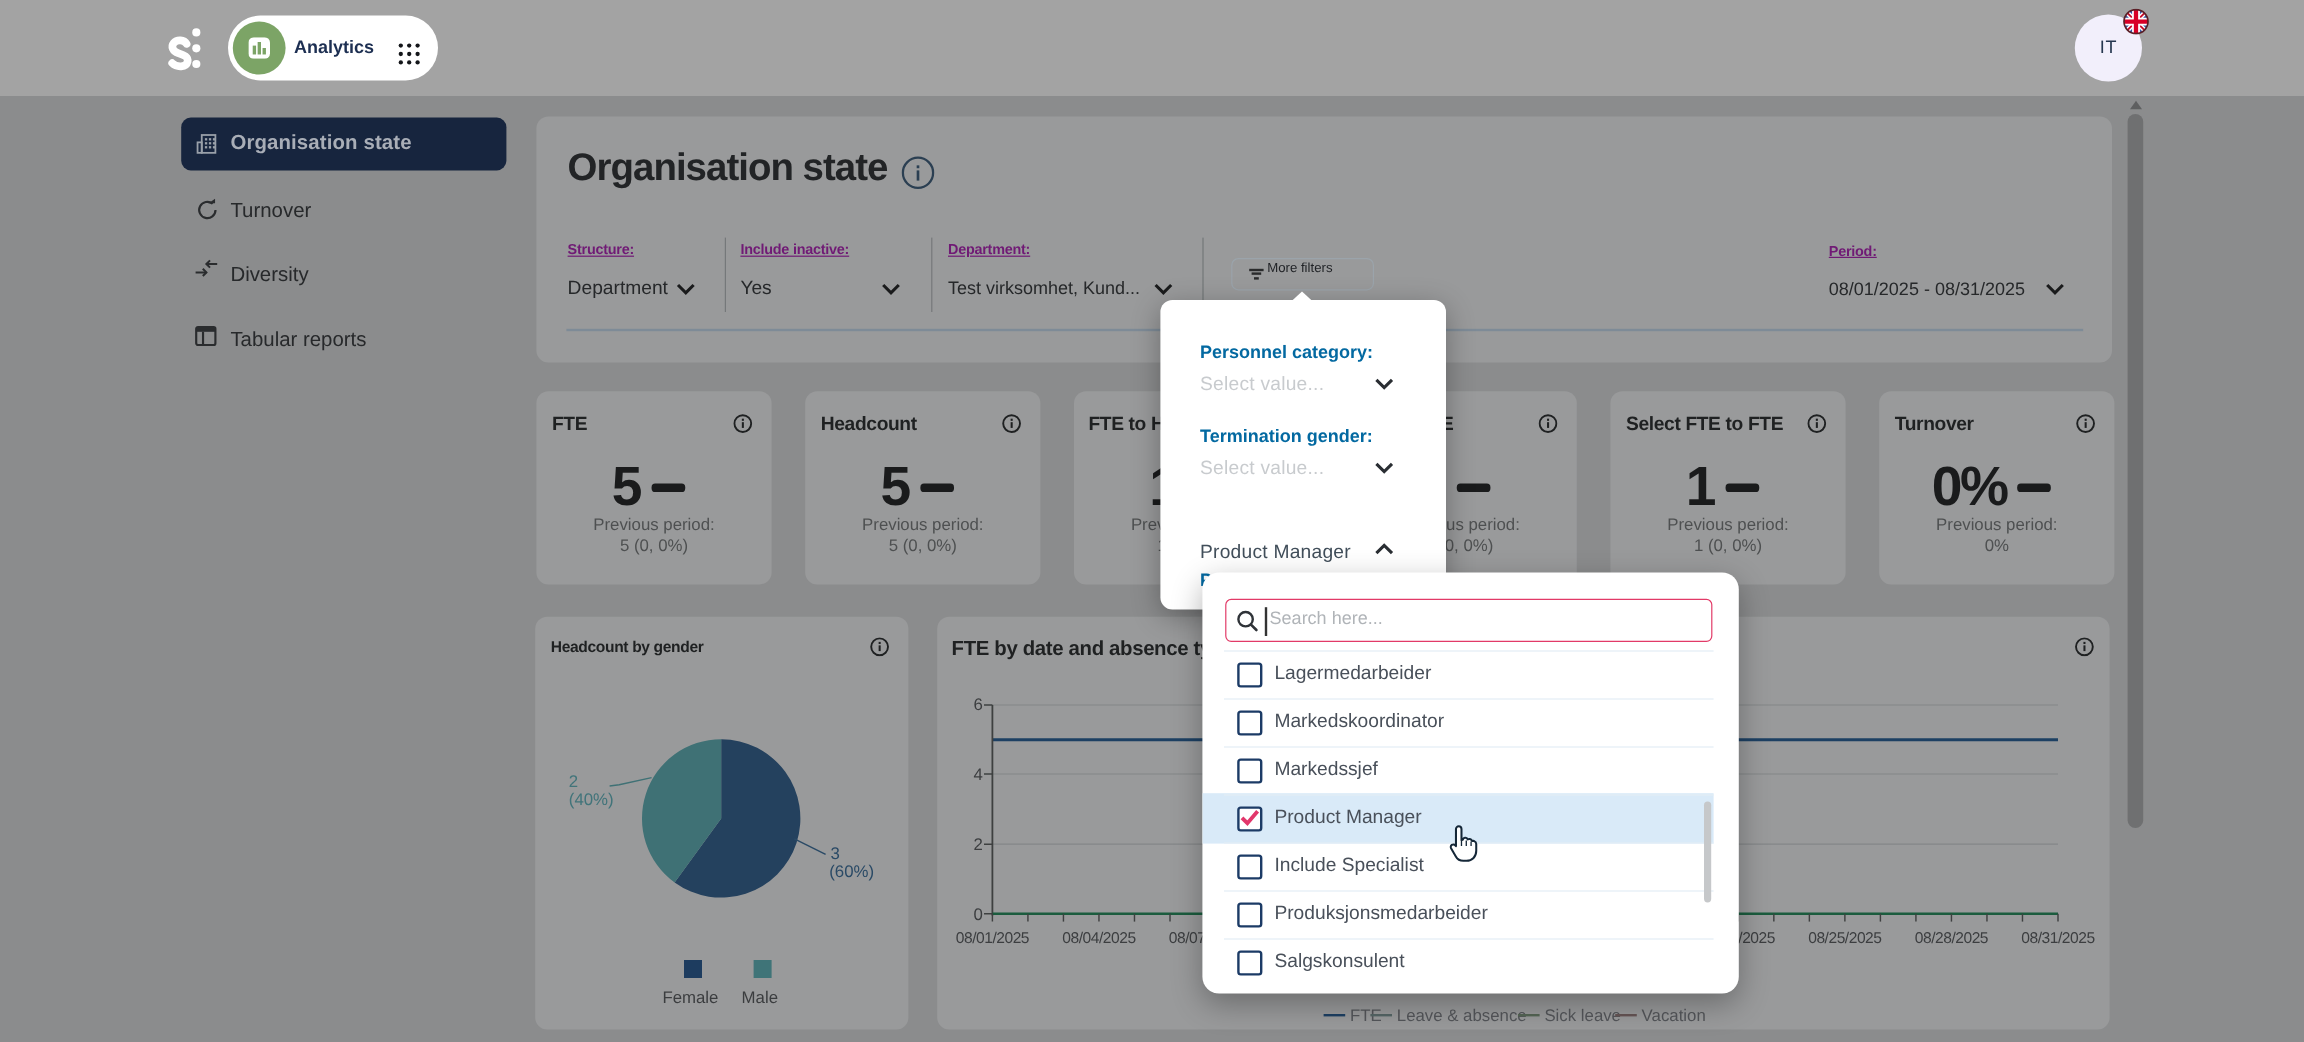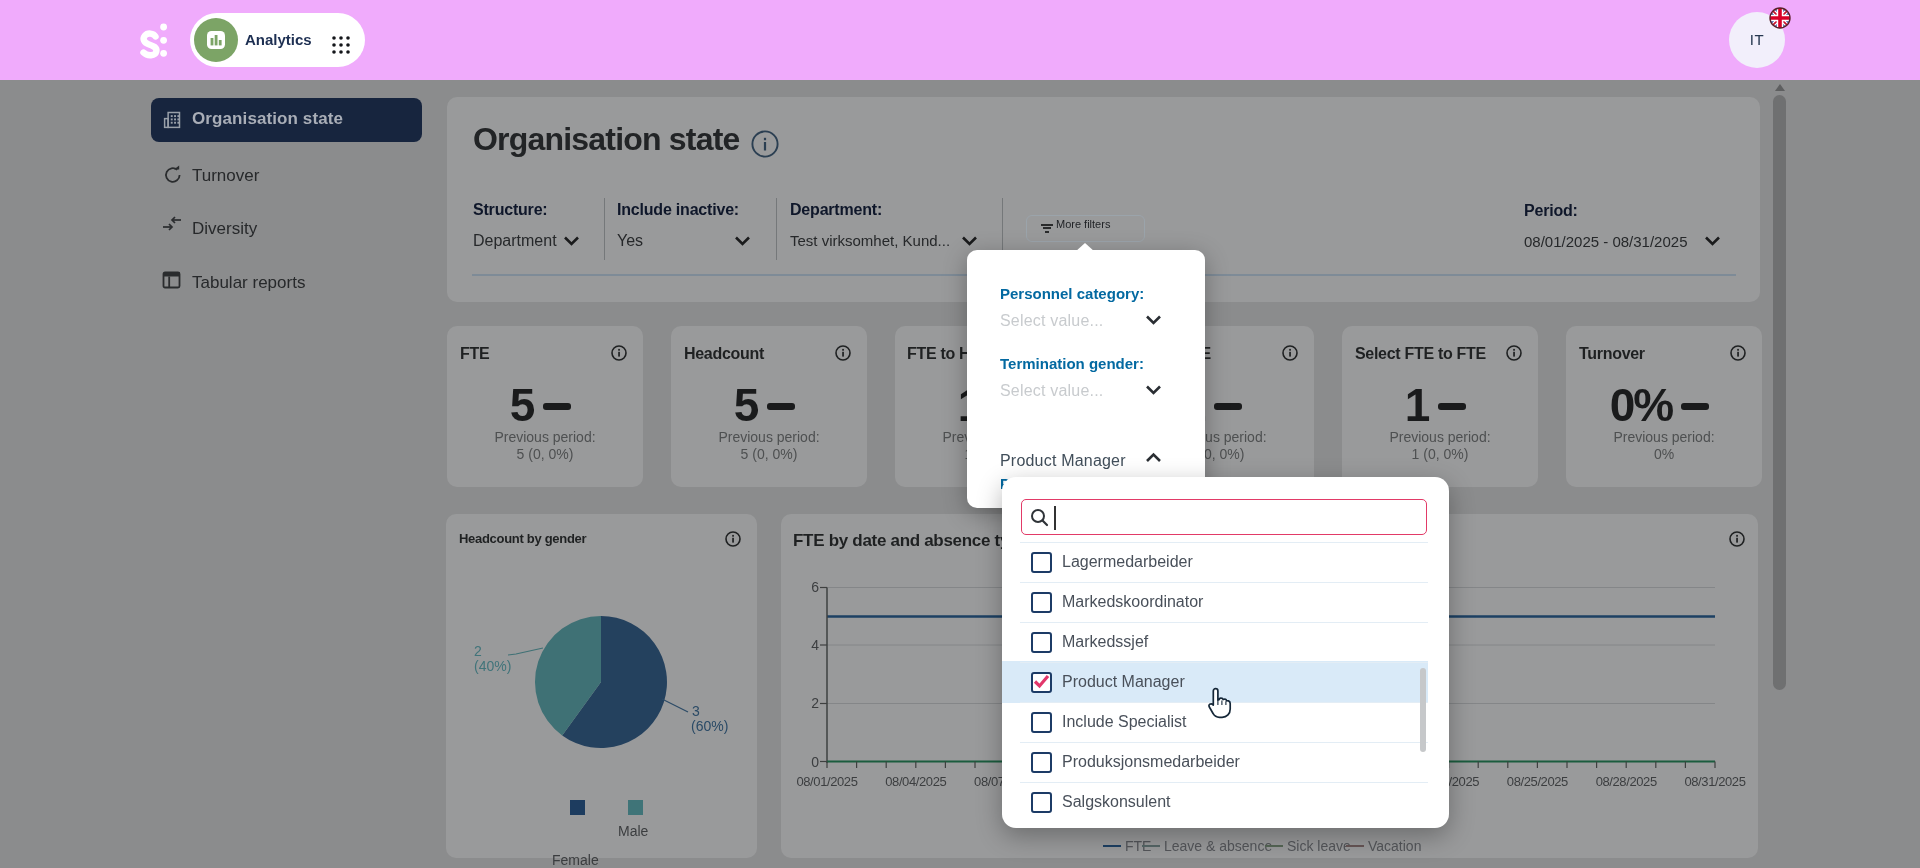--- a/index.html
+++ b/index.html
@@ -1,19 +1,19 @@
 <!DOCTYPE html>
 <html><head>
 <meta charset="utf-8">
 <style>
   html,body{margin:0;padding:0;}
   body{font-family:"Liberation Sans",sans-serif;width:1920px;height:868px;overflow:hidden;background:#8b8c8d;position:relative;}
   .abs{position:absolute;}
   
-  #header{position:absolute;left:0;top:0;width:1920px;height:80px;background:#f0abfc;z-index:50;}
+  #header{position:absolute;left:0;top:0;width:1920px;height:80px;background:#a3a3a3;z-index:50;}
   #pill{position:absolute;left:190px;top:13px;width:175px;height:54px;background:#fff;border-radius:27px;}
   #gcircle{position:absolute;left:4px;top:5px;width:44px;height:44px;border-radius:50%;background:#7ca466;}
   #analytics-txt{position:absolute;left:55px;top:0;height:54px;line-height:54px;font-size:15px;font-weight:700;color:#1d2f52;letter-spacing:0px;}
   
   .card{position:absolute;background:#999a9b;border-radius:10px;}
   .ktitle{position:absolute;top:19px;font-size:16px;font-weight:700;color:#1f2122;letter-spacing:-0.3px;white-space:nowrap;}
   .kval{position:absolute;top:52px;left:0;width:100%;display:flex;align-items:center;justify-content:center;padding-right:9px;box-sizing:border-box;}
   .kval .num{font-size:46px;font-weight:700;color:#1a1b1c;letter-spacing:-1px;}
   .kval .dash{width:28px;height:7px;background:#1a1b1c;border-radius:3px;margin-left:9px;margin-top:3px;}
   .kprev{position:absolute;top:103px;left:0;width:100%;text-align:center;font-size:14px;color:#4e5051;line-height:16.5px;}
@@ -23,21 +23,21 @@
   #panel-arrow{position:absolute;left:1075px;top:243px;width:0;height:0;border-left:10px solid transparent;border-right:10px solid transparent;border-bottom:9px solid #fff;z-index:61;}
   .plabel{position:absolute;left:33px;font-size:15px;font-weight:700;color:#0369a1;}
   .pval{position:absolute;left:33px;font-size:16px;color:#c8cbce;letter-spacing:0.2px;}
   #list{position:absolute;left:1002px;top:477px;width:447px;height:351px;background:#fff;border-radius:14px;box-shadow:0 8px 26px rgba(0,0,0,.30);z-index:62;overflow:hidden;}
   .row-label{position:absolute;left:60px;font-size:16px;color:#49505a;}
   .cbox{position:absolute;left:29px;width:17px;height:17px;border:2.2px solid #1c3b66;border-radius:3px;background:#fff;}
   .rowdiv{position:absolute;left:18px;width:408px;height:1px;background:#e3edf5;}
   
   .side-item{position:absolute;left:192px;font-size:17px;color:#27292b;white-space:nowrap;}
   
-  .flabel{position:absolute;top:104px;font-size:16px;font-weight:700;color:#0f172a;letter-spacing:-0.2px;}
+  .flabel{position:absolute;top:104px;font-size:12px;font-weight:700;color:#701a75;letter-spacing:-0.2px;text-decoration:underline;}
   .fval{position:absolute;top:135px;font-size:16px;color:#26282a;white-space:nowrap;}
   .fsep{position:absolute;top:101px;width:1px;height:62px;background:#75787a;}
 </style>
 </head>
 <body>
 
 <div class="abs" id="side-pill" style="left:151px;top:98px;width:271px;height:44px;background:#17253e;border-radius:8px;"></div>
 <div class="abs" style="left:192px;top:109px;font-size:17px;font-weight:700;color:#a9aeb7;letter-spacing:0.1px;">Organisation state</div>
 <div class="side-item" style="top:166px;">Turnover</div>
 <div class="side-item" style="top:219px;">Diversity</div>
@@ -201,21 +201,21 @@
     <path d="M155 80 L116.2 133.4 A66 66 0 0 1 155 14 Z" fill="#3f7175"></path>
     <path d="M97 46 L70 52 L62 53" fill="none" stroke="#3f7175" stroke-width="1.2"></path>
     <path d="M216 97 L242 110" fill="none" stroke="#2a4a66" stroke-width="1.2"></path>
     <text x="28" y="54" font-size="14" fill="#41747a">2</text>
     <text x="28" y="69" font-size="14" fill="#41747a">(40%)</text>
     <text x="246" y="114" font-size="14" fill="#2a4a66">3</text>
     <text x="245" y="129" font-size="14" fill="#2a4a66">(60%)</text>
   </svg>
   <div class="abs" style="left:124px;top:286px;width:15px;height:15px;background:#1d3c5f;"></div>
   <div class="abs" style="left:182px;top:286px;width:15px;height:15px;background:#3f7478;"></div>
-  <div class="abs" style="left:106px;top:309px;font-size:14px;color:#3b3d3f;margin-top:29px;">Female</div>
+  <div class="abs" style="left:106px;top:309px;font-size:14px;color:#3b3d3f;">Female</div>
   <div class="abs" style="left:172px;top:309px;font-size:14px;color:#3b3d3f;">Male</div>
 </div>
 
 <div class="card" style="left:781px;top:514px;width:977px;height:344px;">
   <div class="abs" style="left:12px;top:17px;font-size:17px;font-weight:700;color:#1f2122;letter-spacing:-0.3px;">FTE by date and absence type</div>
   <svg class="ico-i" style="left:948px;top:17px" width="16" height="16" viewBox="0 0 16 16">
       <circle cx="8" cy="8" r="7" fill="none" stroke="#1f2122" stroke-width="1.6"></circle>
       <rect x="7.2" y="6.8" width="1.7" height="4.8" fill="#1f2122"></rect>
       <rect x="7.2" y="3.9" width="1.7" height="1.8" fill="#1f2122"></rect>
     </svg>
@@ -371,20 +371,21 @@
 </div>
 
 <div id="list">
 
   <div class="abs" style="left:19px;top:22px;width:404px;height:34px;border:1.8px solid #e23a67;border-radius:5px;"></div>
   <svg class="abs" style="left:28px;top:31px" width="19" height="19" viewBox="0 0 19 19">
       <circle cx="8" cy="8" r="6" fill="none" stroke="#2f3338" stroke-width="2"></circle>
       <line x1="12.5" y1="12.5" x2="17" y2="17" stroke="#2f3338" stroke-width="2.2" stroke-linecap="round"></line>
     </svg>
   <div class="abs" style="left:52px;top:29px;width:1.5px;height:24px;background:#333;"></div>
+  <div class="abs" style="left:56px;top:0;height:78px;line-height:78px;font-size:15px;color:#b0b4b8;">Search here...</div>
 
   <div class="abs" style="left:0;top:184px;width:426px;height:42px;background:#d9eaf8;"></div>
 
   <div class="rowdiv" style="top:65px;"></div>
   <div class="rowdiv" style="top:105px;"></div>
   <div class="rowdiv" style="top:145px;"></div>
   <div class="rowdiv" style="top:185px;"></div>
   <div class="rowdiv" style="top:225px;"></div>
   <div class="rowdiv" style="top:265px;"></div>
   <div class="rowdiv" style="top:305px;"></div>

